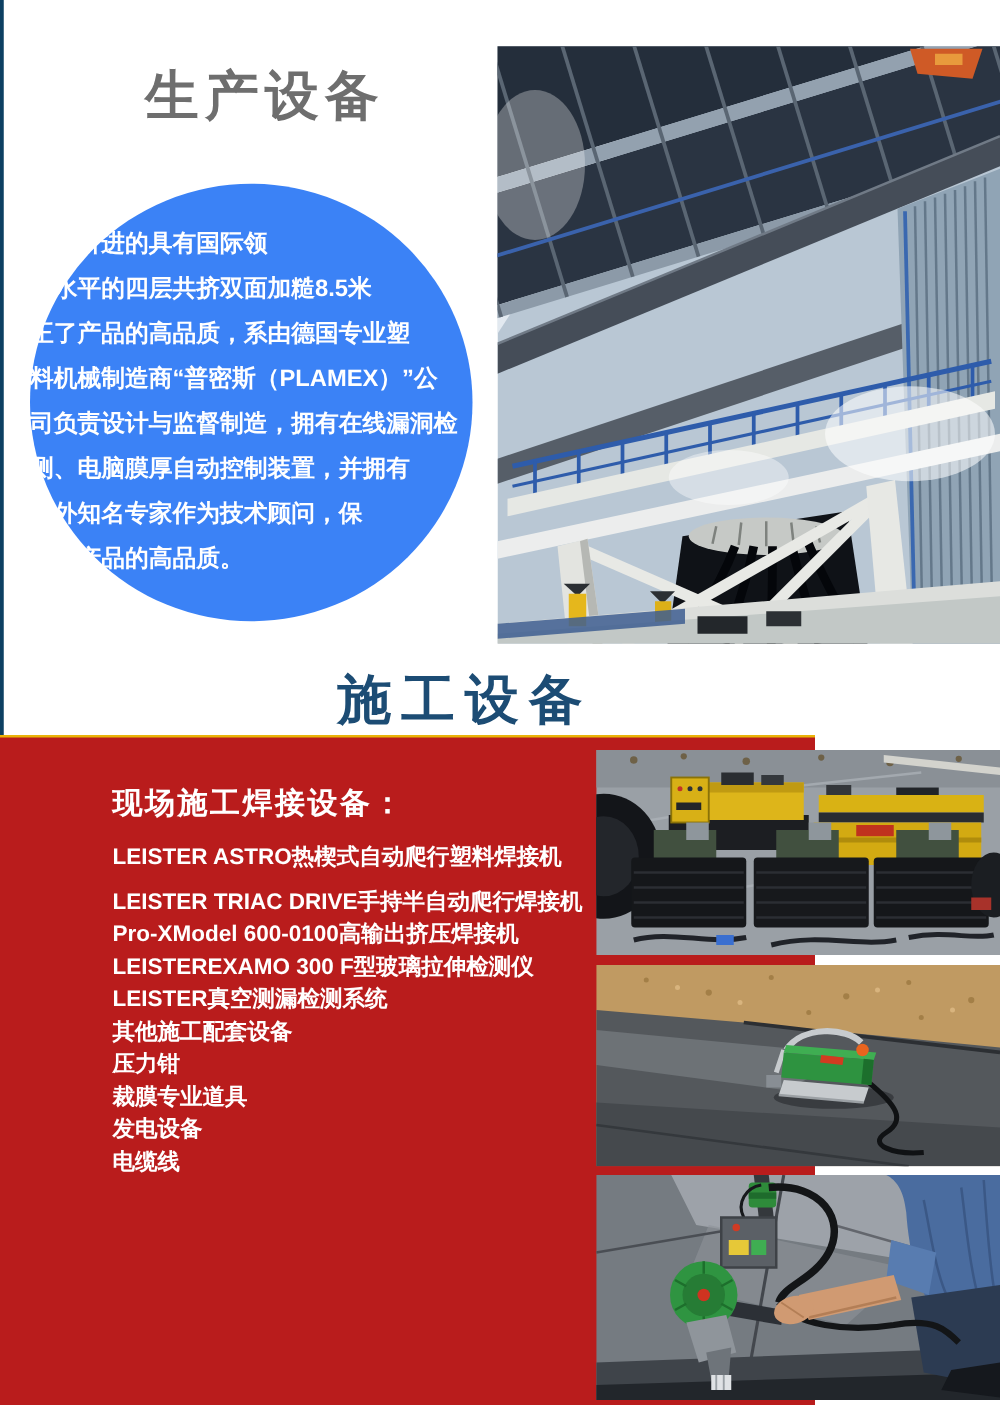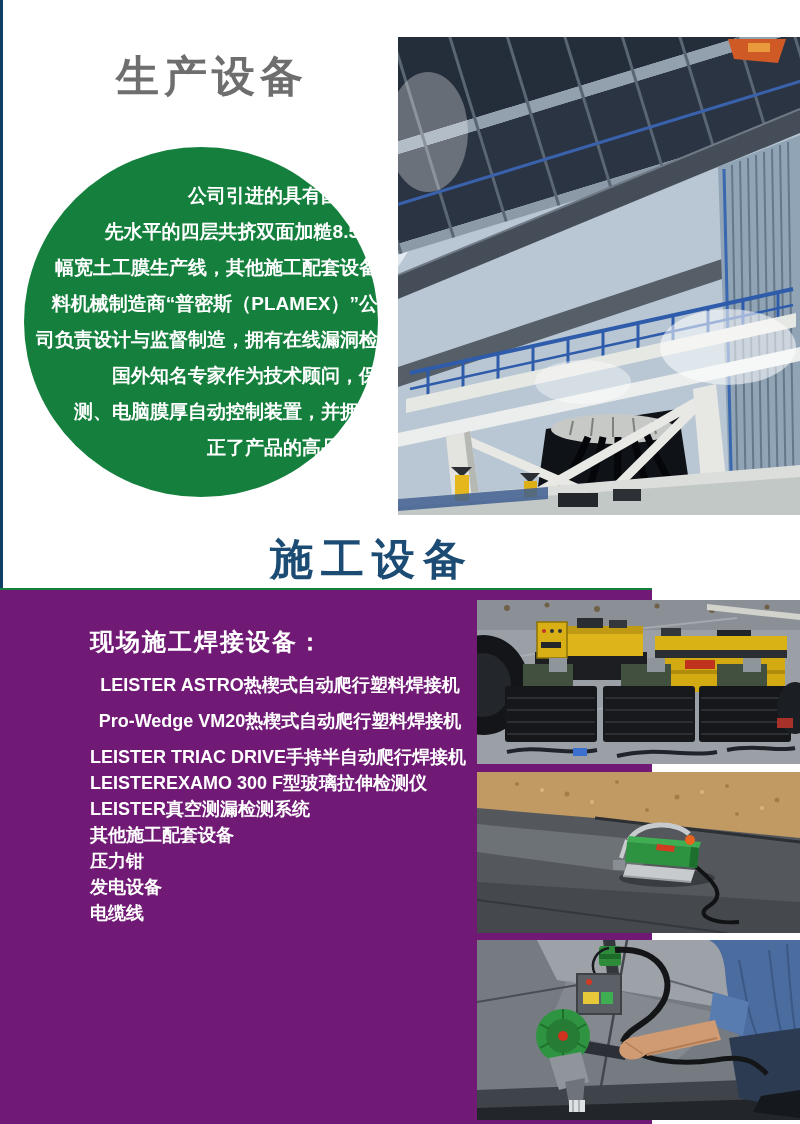--- a/index.html
+++ b/index.html
@@ -10,66 +10,66 @@
   .left-strip { position:absolute; left:0; top:0; width:3px; height:1124px; background:#0d4062; }
 
   .prod-title {
     position:absolute; left:116px; top:48px;
     font-size:43px; font-weight:700; color:#6e6e6e; letter-spacing:5px;
     white-space:nowrap;
   }
 
   .circle {
     position:absolute; left:24px; top:147px; width:354px; height:350px;
-    background:#15803d; border-radius:50%;
-    display:flex; flex-direction:column; justify-content:center; align-items:flex-end;
+    background:#3b82f6; border-radius:50%;
+    display:flex; flex-direction:column; justify-content:center; align-items:flex-start;
   }
   .circle p {
     color:#ffffff; font-weight:700; font-size:19px; line-height:36px;
     white-space:nowrap; text-align:center;
   }
 
   .constr-title {
     position:absolute; left:0; top:531px; width:744px; text-align:center;
     font-size:43px; font-weight:700; color:#1c4c74; letter-spacing:8px;
     white-space:nowrap;
   }
 
   .panel {
     position:absolute; left:0; top:588px; width:652px; height:536px;
-    background:#701a75; border-top:2px solid #15803d;
+    background:#b91c1c; border-top:2px solid #eab308;
   }
 
   .equip-list { position:absolute; left:90px; top:36px; width:380px; color:#ffffff; }
   .list-header { font-size:24px; font-weight:700; letter-spacing:2px; margin-bottom:14px; white-space:nowrap; }
   .list-item { font-size:18px; font-weight:700; line-height:26px; white-space:nowrap; }
-  .list-item.sp { margin-bottom:10px;text-align:center; }
+  .list-item.sp { margin-bottom:10px; }
 
   .photo { position:absolute; display:block; }
   .photo-factory { left:398px; top:37px; width:402px; height:478px; }
   .photo-yard   { left:477px; top:10px;  width:323px; height:164px; }
   .photo-wedge  { left:477px; top:182px; width:323px; height:161px; }
   .photo-hand   { left:477px; top:350px; width:323px; height:180px; }
 </style>
 </head>
 <body>
 
 <div class="page">
   <div class="left-strip"></div>
 
   <h1 class="prod-title">生产设备</h1>
 
   <div class="circle">
     <p>公司引进的具有国际领</p>
     <p>先水平的四层共挤双面加糙8.5米</p>
-    <p>幅宽土工膜生产线，其他施工配套设备</p>
+    <p>正了产品的高品质，系由德国专业塑</p>
     <p>料机械制造商“普密斯（PLAMEX）”公</p>
     <p>司负责设计与监督制造，拥有在线漏洞检</p>
+    <p>测、电脑膜厚自动控制装置，并拥有</p>
     <p>国外知名专家作为技术顾问，保</p>
-    <p>测、电脑膜厚自动控制装置，并拥有</p>
     <p>正了产品的高品质。</p>
   </div>
 
   <svg class="photo photo-factory" viewBox="0 0 402 478">
     <rect width="402" height="478" fill="#b9c7d4"></rect>
     <polygon points="0,0 150,0 0,230" fill="#e2e9f0"></polygon>
 
     <g transform="rotate(-17 180 60)">
       <rect x="-120" y="-210" width="640" height="130" fill="#1f2833"></rect>
       <rect x="-120" y="-68" width="640" height="118" fill="#242e3b"></rect>
@@ -180,26 +180,27 @@
     <ellipse cx="30" cy="95" rx="40" ry="60" fill="#ffffff" opacity="0.3"></ellipse>
   </svg>
 
   <h2 class="constr-title">施工设备</h2>
 
   <section class="panel">
 
     <div class="equip-list">
       <div class="list-header">现场施工焊接设备：</div>
       <div class="list-item sp">LEISTER ASTRO热楔式自动爬行塑料焊接机</div>
-      <div class="list-item sp">Pro-Wedge VM20热楔式自动爬行塑料焊接机</div>
       <div class="list-item">LEISTER TRIAC DRIVE手持半自动爬行焊接机</div>
+      <div class="list-item">Pro-XModel 600-0100高输出挤压焊接机</div>
       <div class="list-item">LEISTEREXAMO 300 F型玻璃拉伸检测仪</div>
       <div class="list-item">LEISTER真空测漏检测系统</div>
       <div class="list-item">其他施工配套设备</div>
       <div class="list-item">压力钳</div>
+      <div class="list-item">裁膜专业道具</div>
       <div class="list-item">发电设备</div>
       <div class="list-item">电缆线</div>
     </div>
 
     <svg class="photo photo-yard" viewBox="0 0 323 164">
       <rect width="323" height="164" fill="#9aa0a6"></rect>
       <rect width="323" height="30" fill="#8a9096"></rect>
       <g fill="#6e6147">
         <circle cx="30" cy="8" r="3"></circle>
           <circle cx="70" cy="5" r="2.5"></circle>

